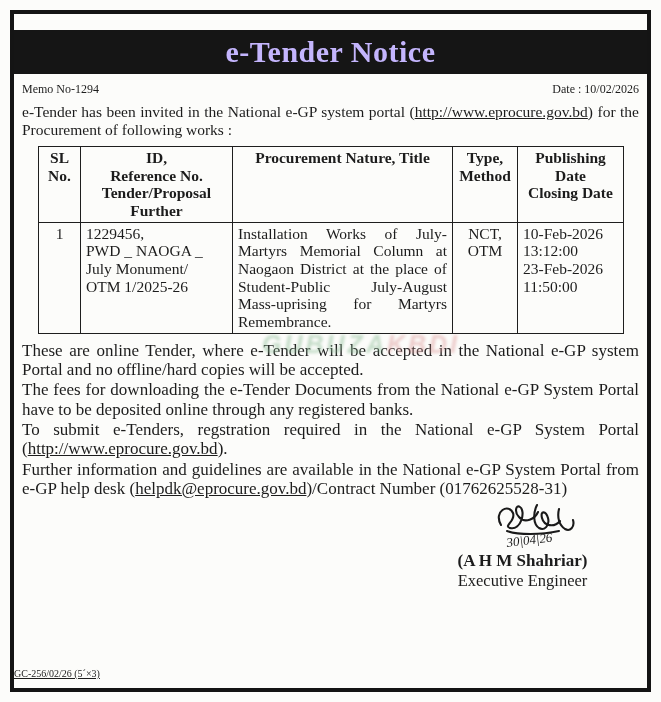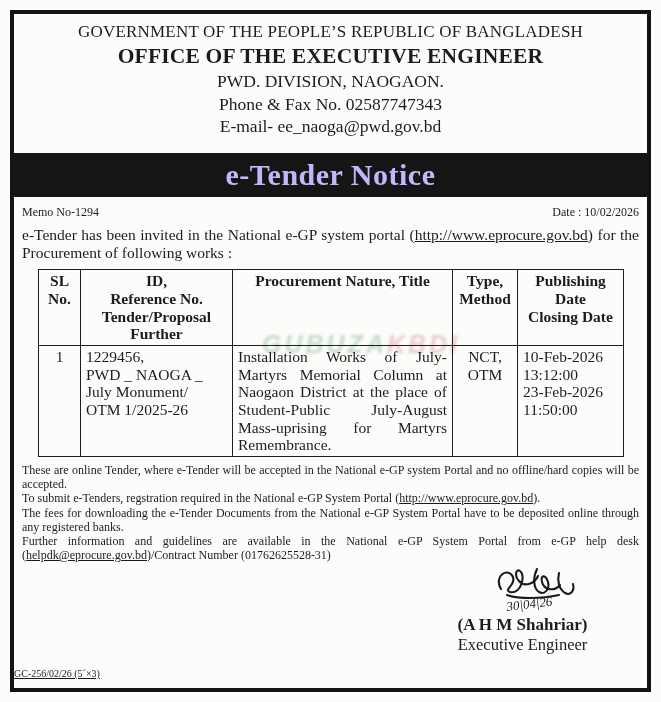--- a/index.html
+++ b/index.html
@@ -50,47 +50,40 @@
   .cell-title{text-align:justify;}
   
   .watermark{
     position:absolute;left:262px;top:330px;z-index:1;
     font-style:italic;font-weight:bold;font-size:25px;letter-spacing:3px;
     filter:blur(1.4px);opacity:.5;white-space:nowrap;
     font-family:"Liberation Sans",sans-serif;
   }
   
   .notes{margin-top:7px;}
-  .note{font-size:12px;line-height:1.14;text-align:justify;margin:0 0 1px 0;}
+  .note{font-size:17px;line-height:1.14;text-align:justify;margin:0 0 1px 0;}
   
   .sign-block{width:225px;margin:2px 4px 0 auto;text-align:center;line-height:1.2;}
   .sign-scribble{display:block;margin:0 auto -2px auto;}
   .sign-name{font-size:17px;font-weight:bold;}
   .sign-title,.sign-org{font-size:16.5px;}
   
   .footer-code{position:absolute;left:0;bottom:9px;font-size:10px;text-decoration:underline;}
 </style>
 </head>
 <body>
 
 <div class="page">
 
   <div class="watermark" aria-hidden="true">
     <span style="color:#8cbd96;">GUBUZA</span><span style="color:#dd9a9a;">KBDI</span>
   </div>
 
   <div class="frame">
 
-    <div class="letterhead">
-      <div class="lh-govt">GOVERNMENT OF THE PEOPLE’S REPUBLIC OF BANGLADESH</div>
-      <div class="lh-office">OFFICE OF THE EXECUTIVE ENGINEER</div>
-      <div class="lh-division">PWD. DIVISION, NAOGAON.</div>
-      <div class="lh-phone">Phone &amp; Fax No. 02587747343</div>
-      <div class="lh-email">E-mail- ee_naoga@pwd.gov.bd</div>
-    </div>
 
     <div class="banner">e-Tender Notice</div>
 
     <div class="memo-row">
       <span>Memo No-1294</span>
       <span>Date : 10/02/2026</span>
     </div>
 
     <div class="intro"><span>e-Tender has been invited in the National e-GP system portal (</span><span class="doc-link">http://www.eprocure.gov.bd</span><span>) for the Procurement of following works :</span></div>
 
@@ -130,22 +123,22 @@
           <td class="cell-prewrap">10-Feb-2026
 13:12:00
 23-Feb-2026
 11:50:00</td>
         </tr>
       </tbody>
     </table>
 
     <div class="notes">
       <p class="note"><span>These are online Tender, where e-Tender will be accepted in the National e-GP system Portal and no offline/hard copies will be accepted.</span></p>
+      <p class="note"><span>The fees for downloading the e-Tender Documents from the National e-GP System Portal have to be deposited online through any registered banks.</span></p>
       <p class="note"><span>To submit e-Tenders, regstration required in the National e-GP System Portal (</span><span class="doc-link">http://www.eprocure.gov.bd</span><span>).</span></p>
-      <p class="note"><span>The fees for downloading the e-Tender Documents from the National e-GP System Portal have to be deposited online through any registered banks.</span></p>
       <p class="note"><span>Further information and guidelines are available in the National e-GP System Portal from e-GP help desk (</span><span class="doc-link">helpdk@eprocure.gov.bd</span><span>)/Contract Number (01762625528-31)</span></p>
     </div>
 
     <div class="sign-block">
       <svg class="sign-scribble" width="120" height="52" viewBox="0 0 120 52">
         <g fill="none" stroke="#1a1a1a" stroke-width="2.1" stroke-linecap="round">
           <path d="M38 24 C 30 10, 46 2, 50 12 C 53 20, 40 25, 47 27 C 58 30, 63 10, 57 6 C 53 3, 51 11, 56 16 C 62 23, 72 18, 75 11"></path>
           <path d="M74 4 C 70 12, 70 23, 76 27 C 81 30, 87 25, 85 17 C 83 10, 77 9, 79 17 C 81 25, 91 27, 97 20"></path>
           <path d="M96 8 C 94 16, 96 24, 102 28 C 107 31, 112 26, 110 19"></path>
           <path d="M44 30 C 55 34, 78 34, 96 30"></path>

